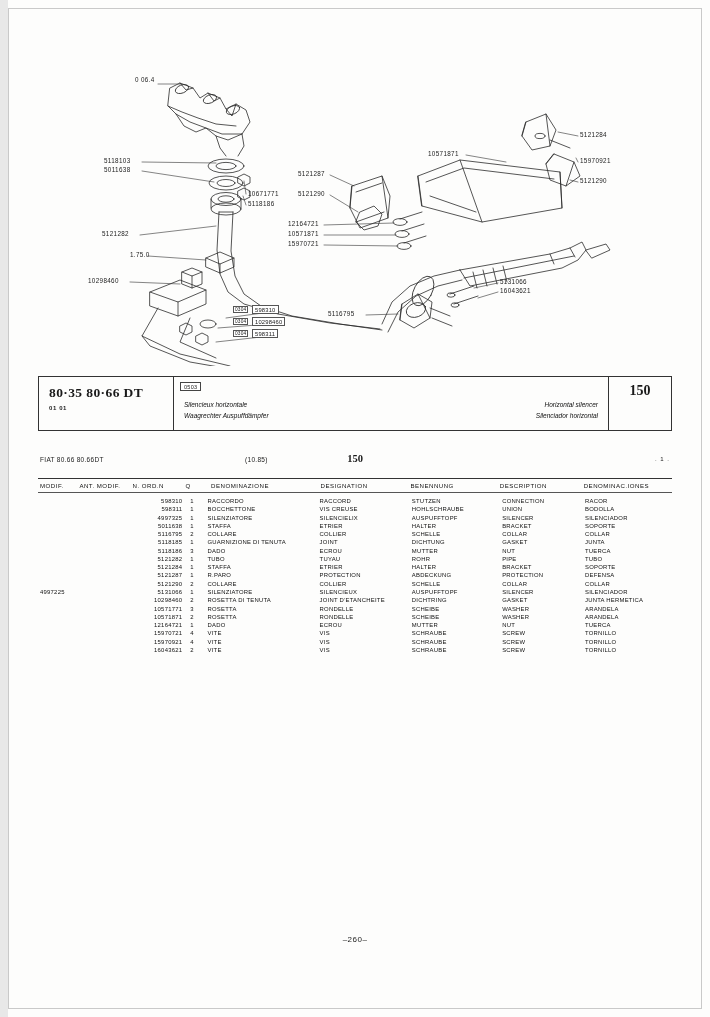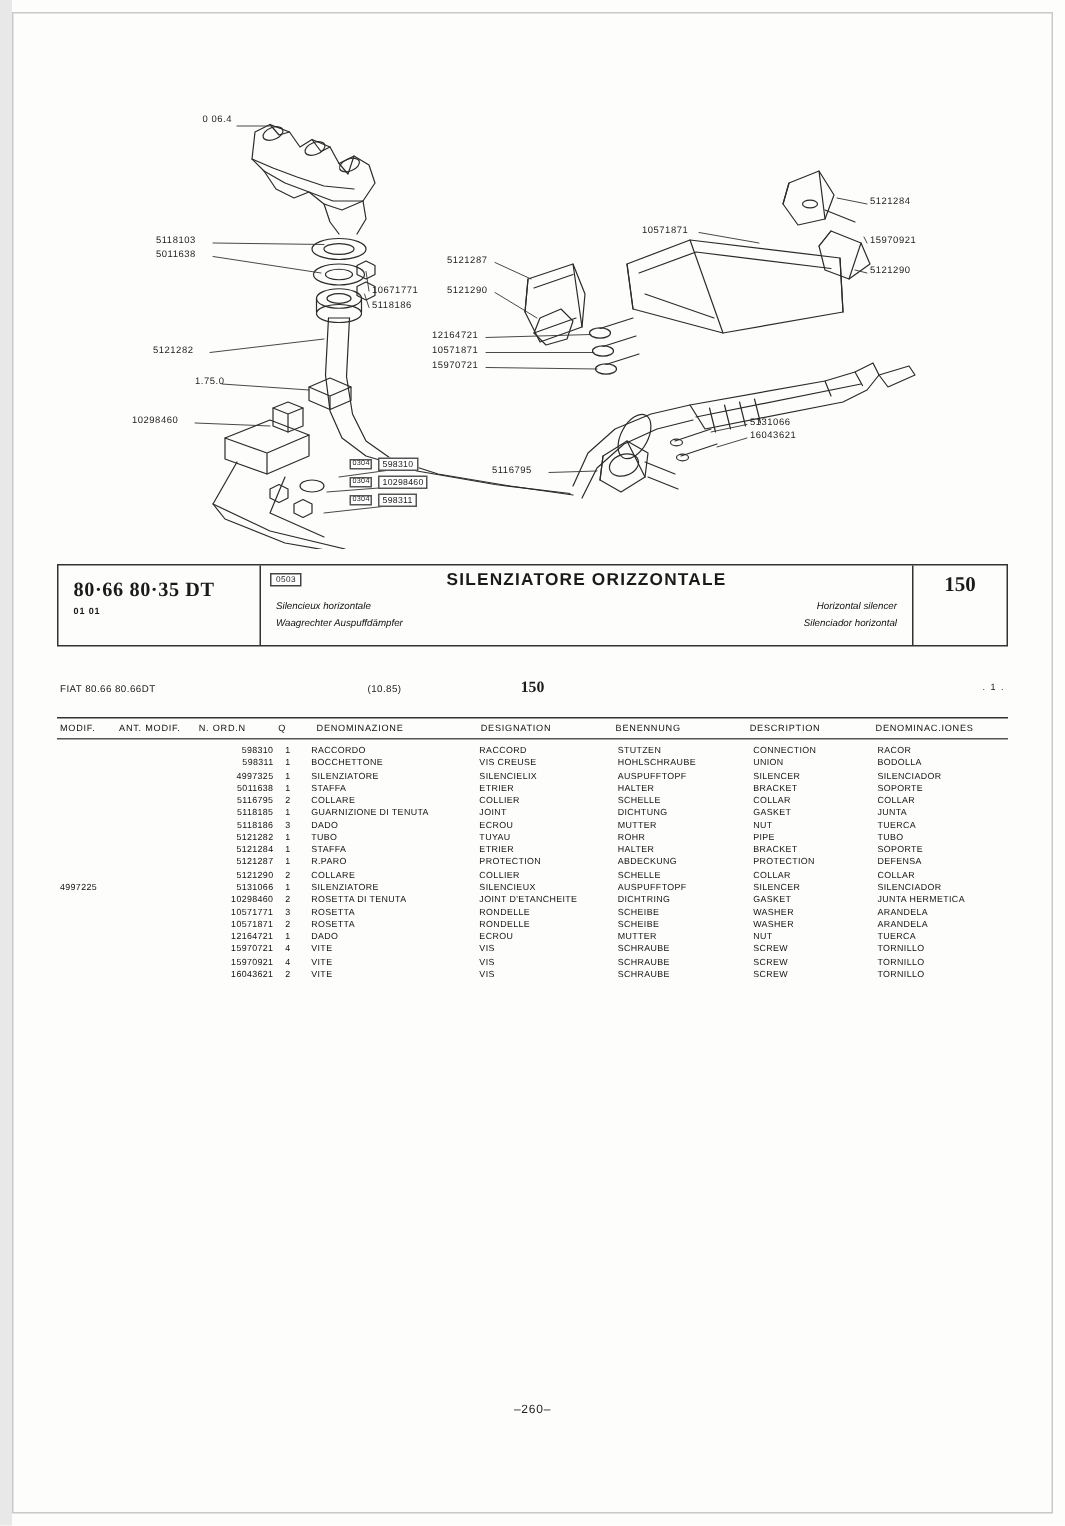--- a/index.html
+++ b/index.html
@@ -379,26 +379,25 @@
     <div class="boxnum small" style="left:203px; top:270px;">0304</div>
     <div class="boxnum" style="left:222px; top:269px;">598310</div>
     <div class="boxnum small" style="left:203px; top:282px;">0304</div>
     <div class="boxnum" style="left:222px; top:281px;">10298460</div>
     <div class="boxnum small" style="left:203px; top:294px;">0304</div>
     <div class="boxnum" style="left:222px; top:293px;">598311</div>
   </div>
 
   <div class="title-block">
     <div class="tb-model">
-      <div class="m-main">80·66 80·35 DT</div>
+      <div class="m-main">80·35 80·66 DT</div>
       <div class="m-sub">01 01</div>
     </div>
     <div class="tb-names">
       <div class="tb-tag">0503</div>
-      <div class="tb-title-it">SILENZIATORE ORIZZONTALE</div>
       <div class="tb-sub-left">
         <div>Silencieux horizontale</div>
         <div>Waagrechter Auspuffdämpfer</div>
       </div>
       <div class="tb-sub-right">
         <div>Horizontal silencer</div>
         <div>Silenciador horizontal</div>
       </div>
     </div>
     <div class="tb-page">

